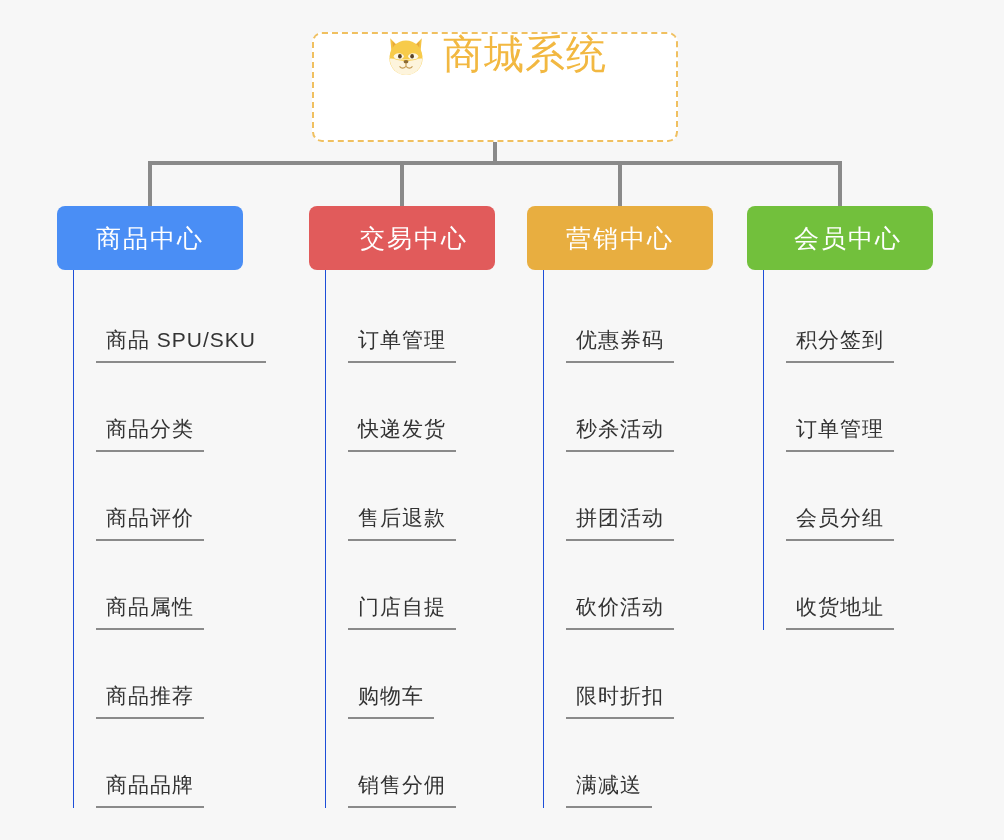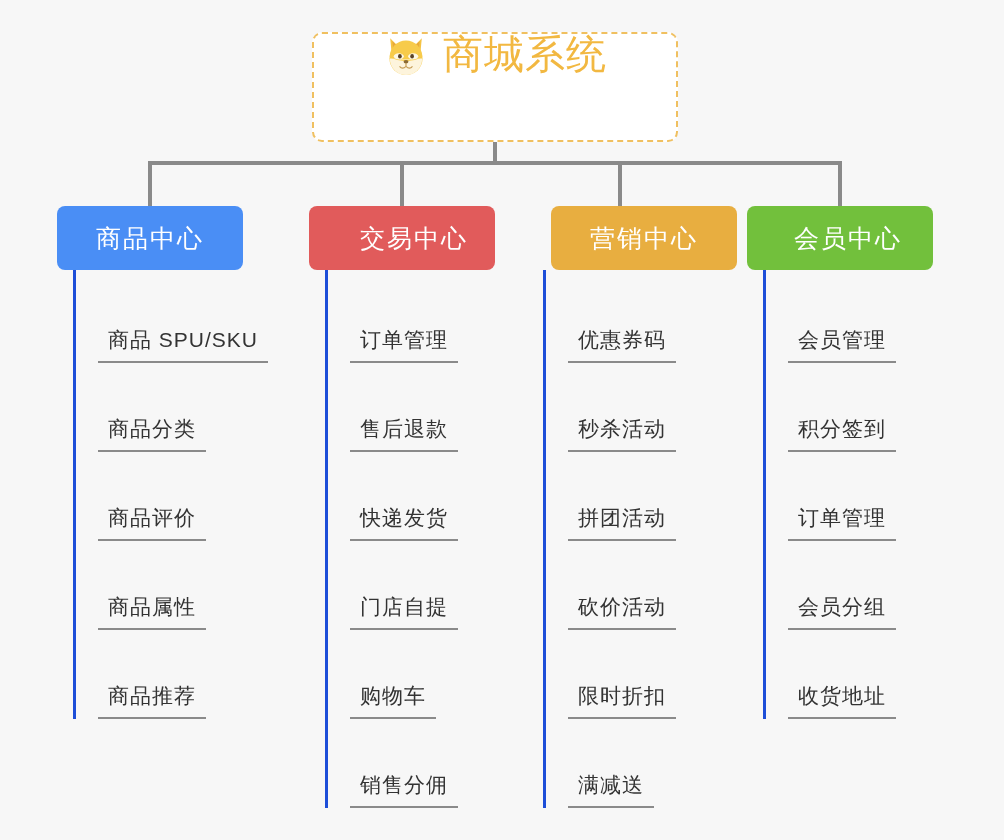--- a/index.html
+++ b/index.html
@@ -92,21 +92,21 @@
     color: #ffffff;
     font-size: 25px;
     letter-spacing: 2px;
     box-sizing: border-box;
   }
 
   .leaf-list {
     position: relative;
     margin-top: 0;
     padding-top: 4px;
-    border-left: 3px solid #1d4ed8;
+    border-left: 1px solid #1d4ed8;
     margin-left: 16px;
   }
   .leaf-item {
     height: 89px;
     display: flex;
     align-items: flex-end;
     padding-left: 22px;
     box-sizing: border-box;
   }
   .leaf-label {
@@ -165,49 +165,52 @@
         </div>
       <div class="leaf-item">
           <span class="leaf-label">商品评价</span>
         </div>
       <div class="leaf-item">
           <span class="leaf-label">商品属性</span>
         </div>
       <div class="leaf-item">
           <span class="leaf-label">商品推荐</span>
         </div>
+      <div class="leaf-item">
+          <span class="leaf-label">商品品牌</span>
+        </div>
     </div>
   </div>
 
   <div class="column" style="left:309px">
     <div class="cat-box" style="background-color: rgb(225, 91, 91); padding-left: 24px;">交易中心</div>
     <div class="leaf-list">
       <div class="leaf-item">
           <span class="leaf-label">订单管理</span>
         </div>
       <div class="leaf-item">
+          <span class="leaf-label">快递发货</span>
+        </div>
+      <div class="leaf-item">
           <span class="leaf-label">售后退款</span>
         </div>
       <div class="leaf-item">
-          <span class="leaf-label">快递发货</span>
-        </div>
-      <div class="leaf-item">
           <span class="leaf-label">门店自提</span>
         </div>
       <div class="leaf-item">
           <span class="leaf-label">购物车</span>
         </div>
       <div class="leaf-item">
           <span class="leaf-label">销售分佣</span>
         </div>
     </div>
   </div>
 
   <div class="column" style="left:527px">
-    <div class="cat-box" style="background-color: rgb(232, 174, 64); margin-left: 24px;">营销中心</div>
+    <div class="cat-box" style="background-color: rgb(232, 174, 64);">营销中心</div>
     <div class="leaf-list">
       <div class="leaf-item">
           <span class="leaf-label">优惠券码</span>
         </div>
       <div class="leaf-item">
           <span class="leaf-label">秒杀活动</span>
         </div>
       <div class="leaf-item">
           <span class="leaf-label">拼团活动</span>
         </div>
@@ -220,23 +223,20 @@
       <div class="leaf-item">
           <span class="leaf-label">满减送</span>
         </div>
     </div>
   </div>
 
   <div class="column" style="left:747px">
     <div class="cat-box" style="background-color: rgb(114, 192, 60); padding-left: 16px;">会员中心</div>
     <div class="leaf-list">
       <div class="leaf-item">
-          <span class="leaf-label">会员管理</span>
-        </div>
-      <div class="leaf-item">
           <span class="leaf-label">积分签到</span>
         </div>
       <div class="leaf-item">
           <span class="leaf-label">订单管理</span>
         </div>
       <div class="leaf-item">
           <span class="leaf-label">会员分组</span>
         </div>
       <div class="leaf-item">
           <span class="leaf-label">收货地址</span>

